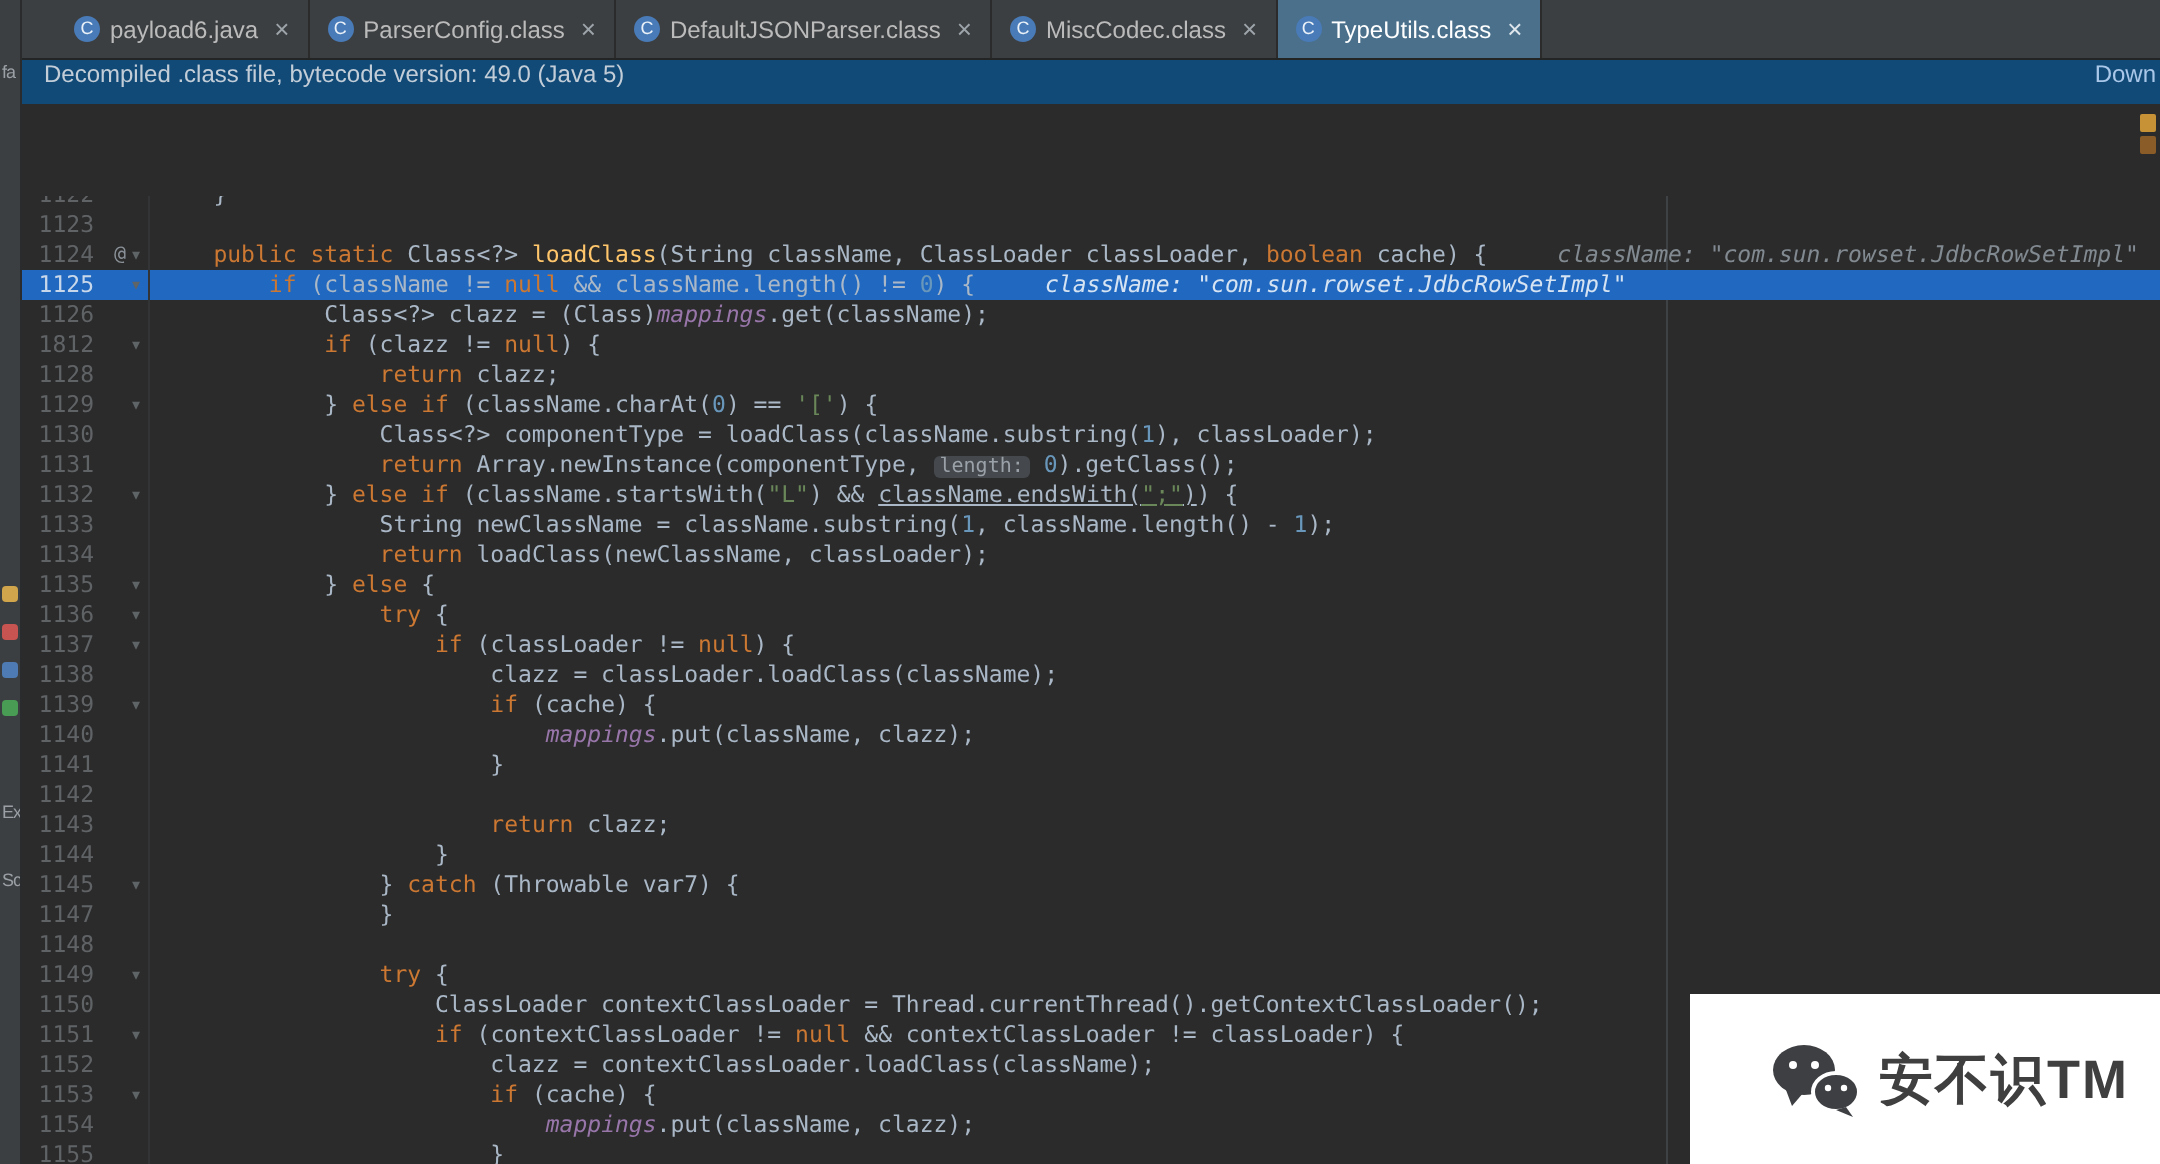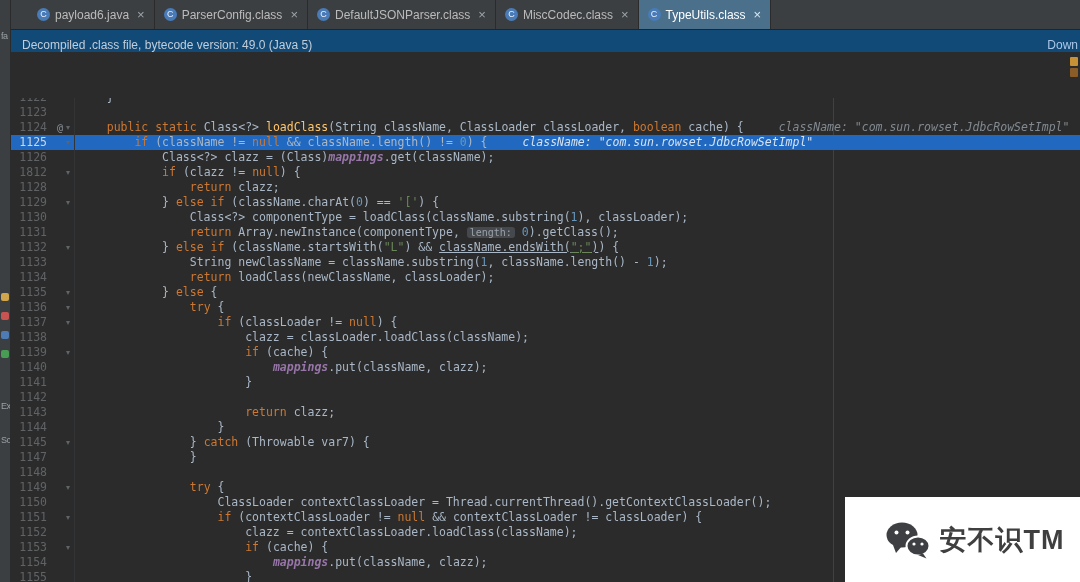--- a/index.html
+++ b/index.html
@@ -26,42 +26,42 @@
          font-family:"Liberation Sans", sans-serif; font-size:12px; cursor:pointer; }
   .tab.active { background:#4a708c; color:#ffffff; }
   .tab-icon { width:13px; height:13px; border-radius:50%; background:#497bb8; color:#eaf1f8;
               font-size:9px; line-height:13px; text-align:center; flex:0 0 13px; }
   .tab-close { color:#9da5ab; font-size:13px; margin-left:3px; }
   .tab.active .tab-close { color:#dfe6ec; }
 
   
   .banner { position:absolute; left:11px; top:30px; right:0; height:22px; background:#124a77;
             color:#c2cdd8; font-family:"Liberation Sans", sans-serif; font-size:12px;
-            display:flex; align-items:flex-end; padding:0 2px 0 11px; z-index:5; }
+            display:flex; align-items:flex-start; padding:0 2px 0 11px; z-index:5; }
   .banner-link { margin-left:auto; color:#a9c7e8; text-decoration:none; white-space:nowrap; }
 
   
   .editor { position:absolute; left:11px; top:52px; right:0; bottom:0; overflow:hidden;margin-top:46px; }
   .margin-line { position:absolute; left:822px; top:0; bottom:0; width:1px; background:#3f4245; z-index:0; }
   #code-lines { position:relative; margin-top:-8px; z-index:1; }
   .line { display:flex; height:15px; line-height:15px; font-size:11.5px; white-space:pre; }
   .line.hl { background:#2068c0; }
   .gutter { display:flex; flex:0 0 64px; }
   .ln { flex:0 0 36px; text-align:right; color:#606366; }
   .line.hl .ln { color:#c8d8ea; }
   .gut { flex:1; display:flex; justify-content:flex-end; align-items:center; gap:3px;
          padding-right:4px; border-right:1px solid #323436; }
   .gicon { color:#8a9198; font-size:10px; }
   .fold { color:#5f6467; font-size:8px; font-family:"DejaVu Sans", sans-serif; }
   .code { padding-left:4px; color:#a9b7c6; }
   .tp { color:#a9b7c6; }
   .tk { color:#cc7832; }
   .ts { color:#6a8759; }
   .tn { color:#6897bb; }
-  .tf { color:#9876aa; font-style:italic;font-weight:bold; }
+  .tf { color:#9876aa; font-style:italic; }
   .tm { color:#ffc66b; }
   .td { color:#828a91; font-style:italic; margin-left:28px; }
   .line.hl .td { color:#d5e3f2; }
   .th { background:#45494d; color:#9aa1a8; border-radius:3px; padding:0 3px; font-size:10px; }
   .tu { color:#a9b7c6; text-decoration:underline; }
   .tv { color:#6a8759; text-decoration:underline; }
 
   
   .error-stripe { position:absolute; right:1px; top:55px; width:10px; bottom:0; z-index:4; }
   .es-mark { position:absolute; left:1px; width:8px; border-radius:1px; }

